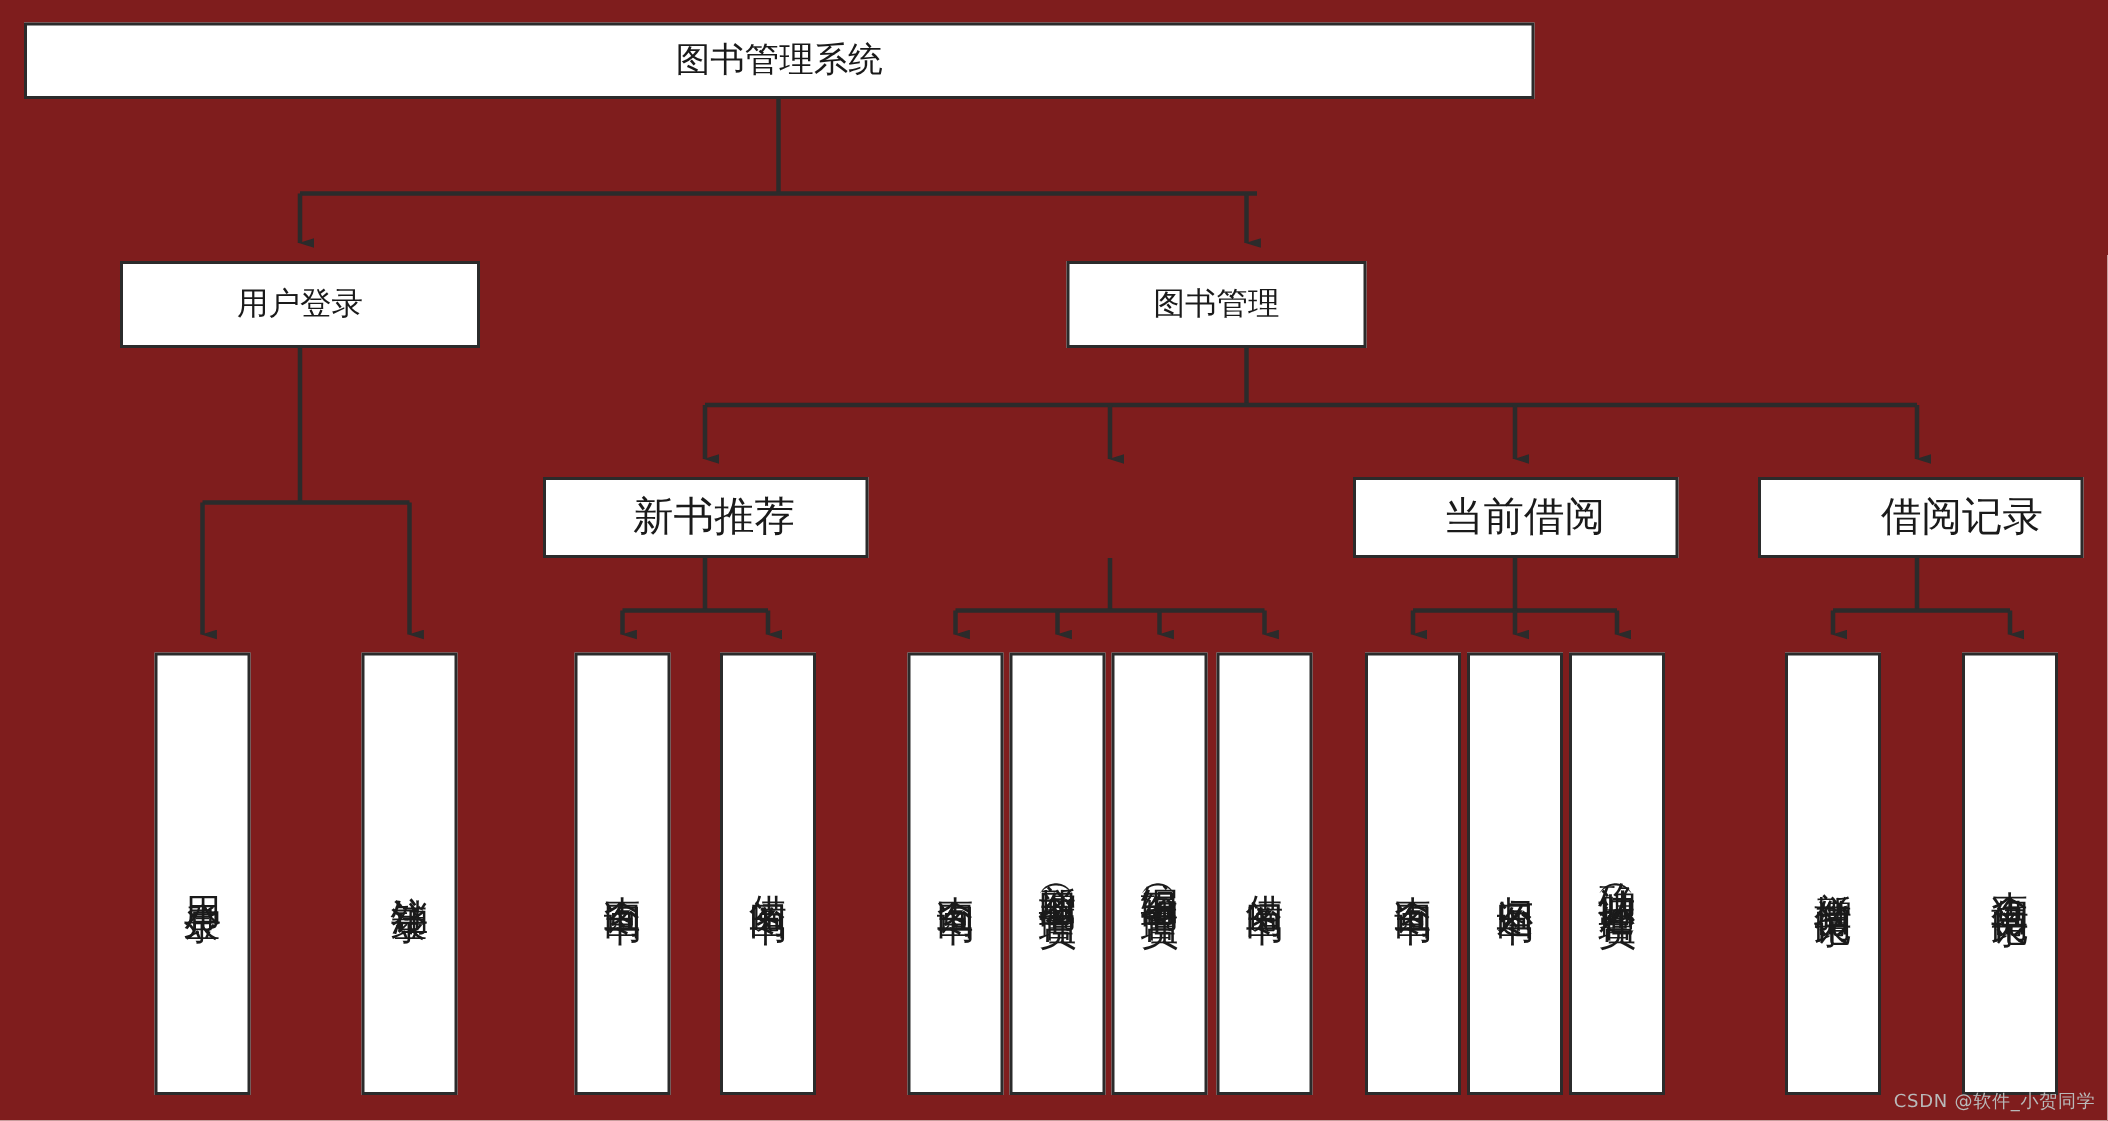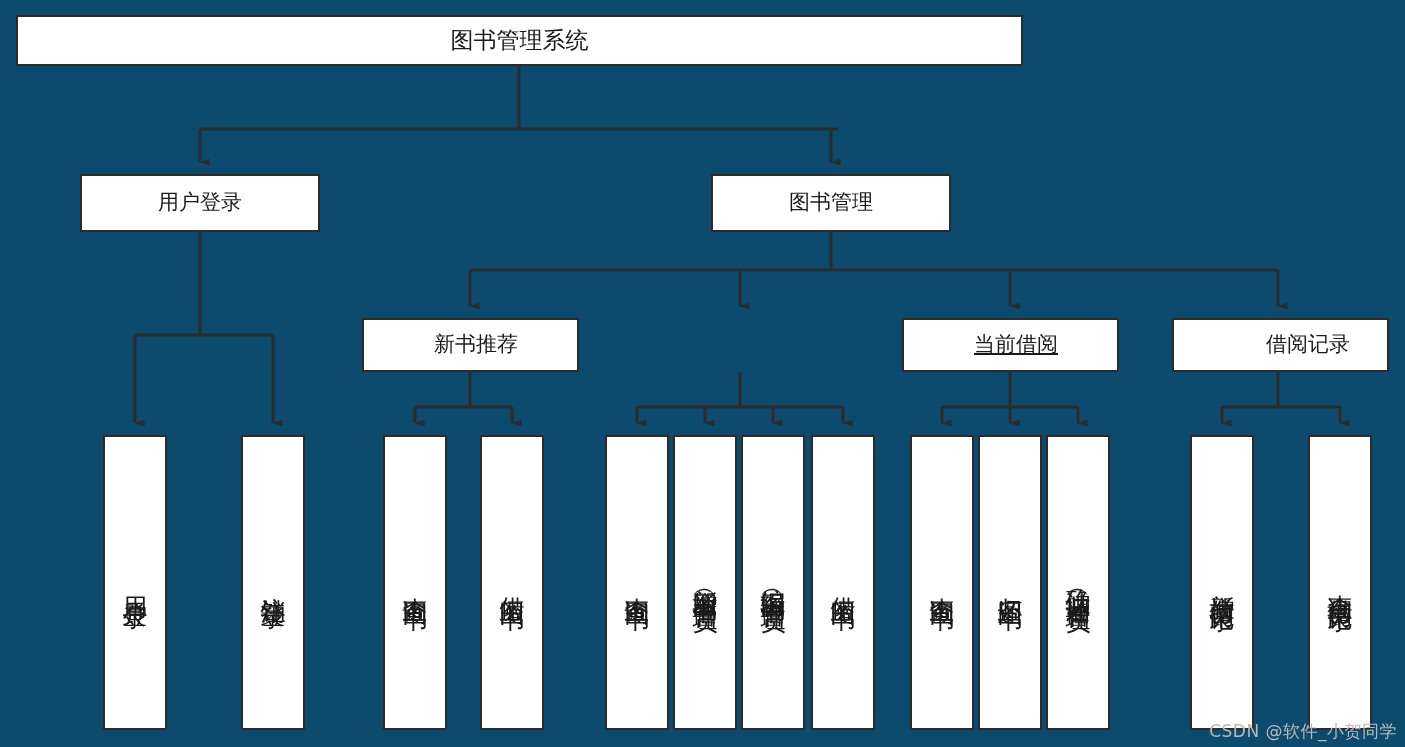--- a/index.html
+++ b/index.html
@@ -7,21 +7,21 @@
     padding: 0;
     background: #ffffff;
   }
   body {
     font-family: "DejaVu Sans", "Liberation Sans", sans-serif;
   }
   #canvas {
     position: relative;
     width: 1405px;
     height: 747px;
-    background: #0c4a6e;
+    background: #7f1d1d;
     overflow: hidden;
   }
   svg#wires {
     position: absolute;
     left: 0;
     top: 0;
     width: 1405px;
     height: 747px;
     pointer-events: none;
   }
@@ -51,34 +51,34 @@
     font-size: 23px;
   }
   
   .node.lvl1 {
     height: 58px;
   }
   .node.lvl1 .node-label {
     font-size: 21px;
   }
   .node.lvl1.user-login  { left: 80px;  top: 174px; width: 240px; }
-  .node.lvl1.book-manage { left: 711px; top: 174px; width: 240px; }
+  .node.lvl1.book-manage { left: 711px; top: 174px; width: 200px; }
   
   .node.lvl2 {
     top: 318px;
     height: 54px;
     width: 217px;
   }
   .node.lvl2 .node-label {
-    font-size: 21px;
+    font-size: 27px;
     margin-left: 11px;
   }
   .node.lvl2.c0 { left: 362px; }
   .node.lvl2.c1 { left: 632px; }
-  .node.lvl2.c2 { left: 902px; text-decoration: underline; }
+  .node.lvl2.c2 { left: 902px; }
   .node.lvl2.c3 { left: 1172px; padding-left: 44px; }
   
   .node.leaf {
     top: 435px;
     height: 295px;
     width: 64px;
     align-items: center;
     justify-content: center;
     padding: 6px 0;
   }
@@ -88,21 +88,21 @@
     font-size: 25px;
     letter-spacing: 3px;
     line-height: 1;
     white-space: nowrap;
   }
   
   #watermark {
     position: absolute;
     right: 8px;
     bottom: 4px;
-    font-size: 17px;
+    font-size: 12px;
     color: #b9b9b9;
     white-space: nowrap;
     letter-spacing: 0.5px;
     margin-left: 12px;
   }
 </style>
 </head>
 <body>
 
 <div id="canvas">

